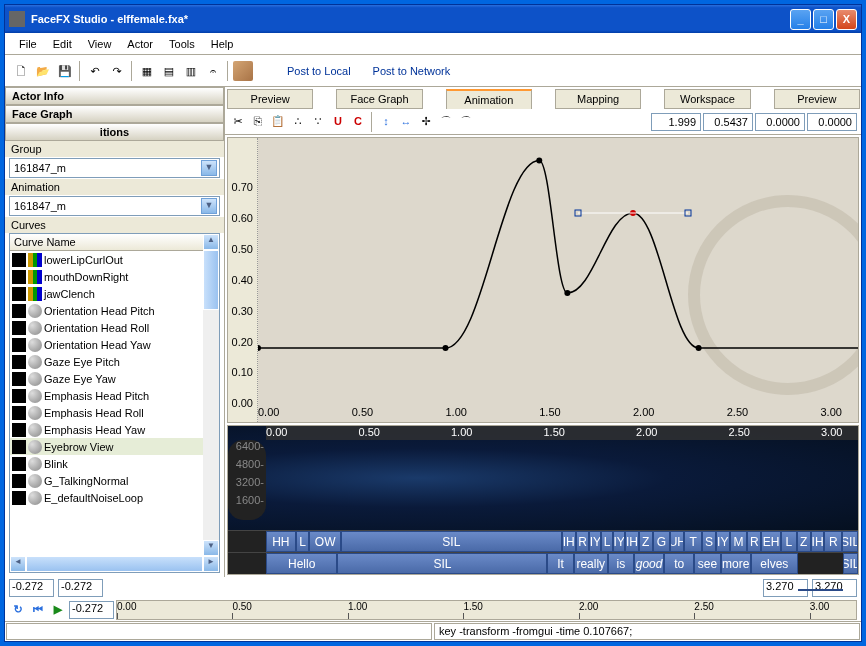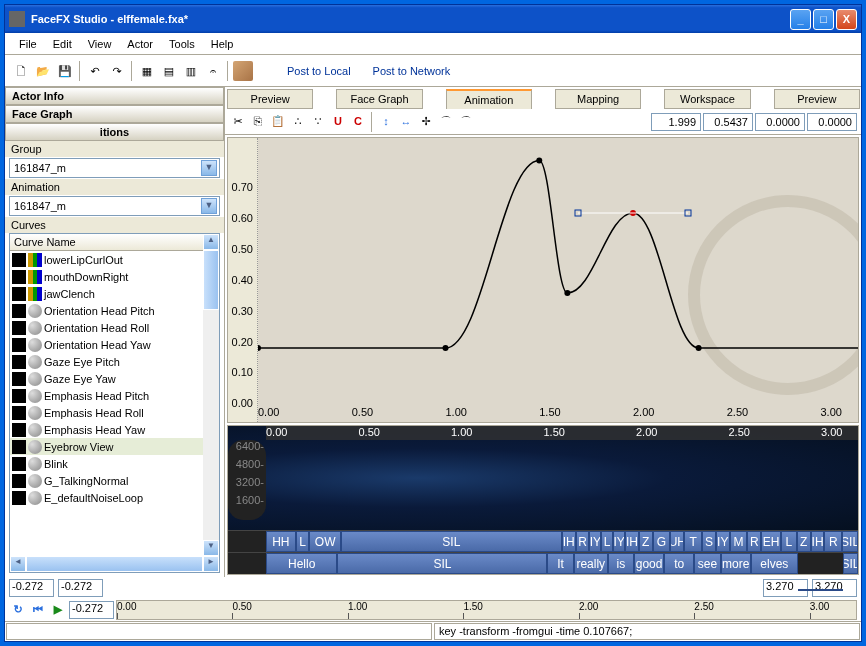--- a/index.html
+++ b/index.html
@@ -335,21 +335,21 @@
               <div class="ph-cell" style="width: 14px;">IH</div>
               <div class="ph-cell" style="width: 18px;">R</div>
               <div class="ph-cell" style="width: 16px;">SIL</div>
             </div>
           <div class="ph-row" id="ph-row2">
               <div class="ph-cell" style="width: 76px;">Hello</div>
               <div class="ph-cell" style="width: 224px;">SIL</div>
               <div class="ph-cell" style="width: 28px;">It</div>
               <div class="ph-cell" style="width: 36px;">really</div>
               <div class="ph-cell" style="width: 28px;">is</div>
-              <div class="ph-cell" style="width: 32px;">good</div>
+              <div class="ph-cell" style="width: 32px; font-style: italic;">good</div>
               <div class="ph-cell" style="width: 32px;">to</div>
               <div class="ph-cell" style="width: 28px;">see</div>
               <div class="ph-cell" style="width: 32px;">more</div>
               <div class="ph-cell" style="width: 50px;">elves</div>
               <div class="ph-cell" style="width: 48px; margin-top: 36px;">here</div>
               <div class="ph-cell" style="width: 16px;">SIL</div>
             </div>
         </div>
       </div>
     </div>

